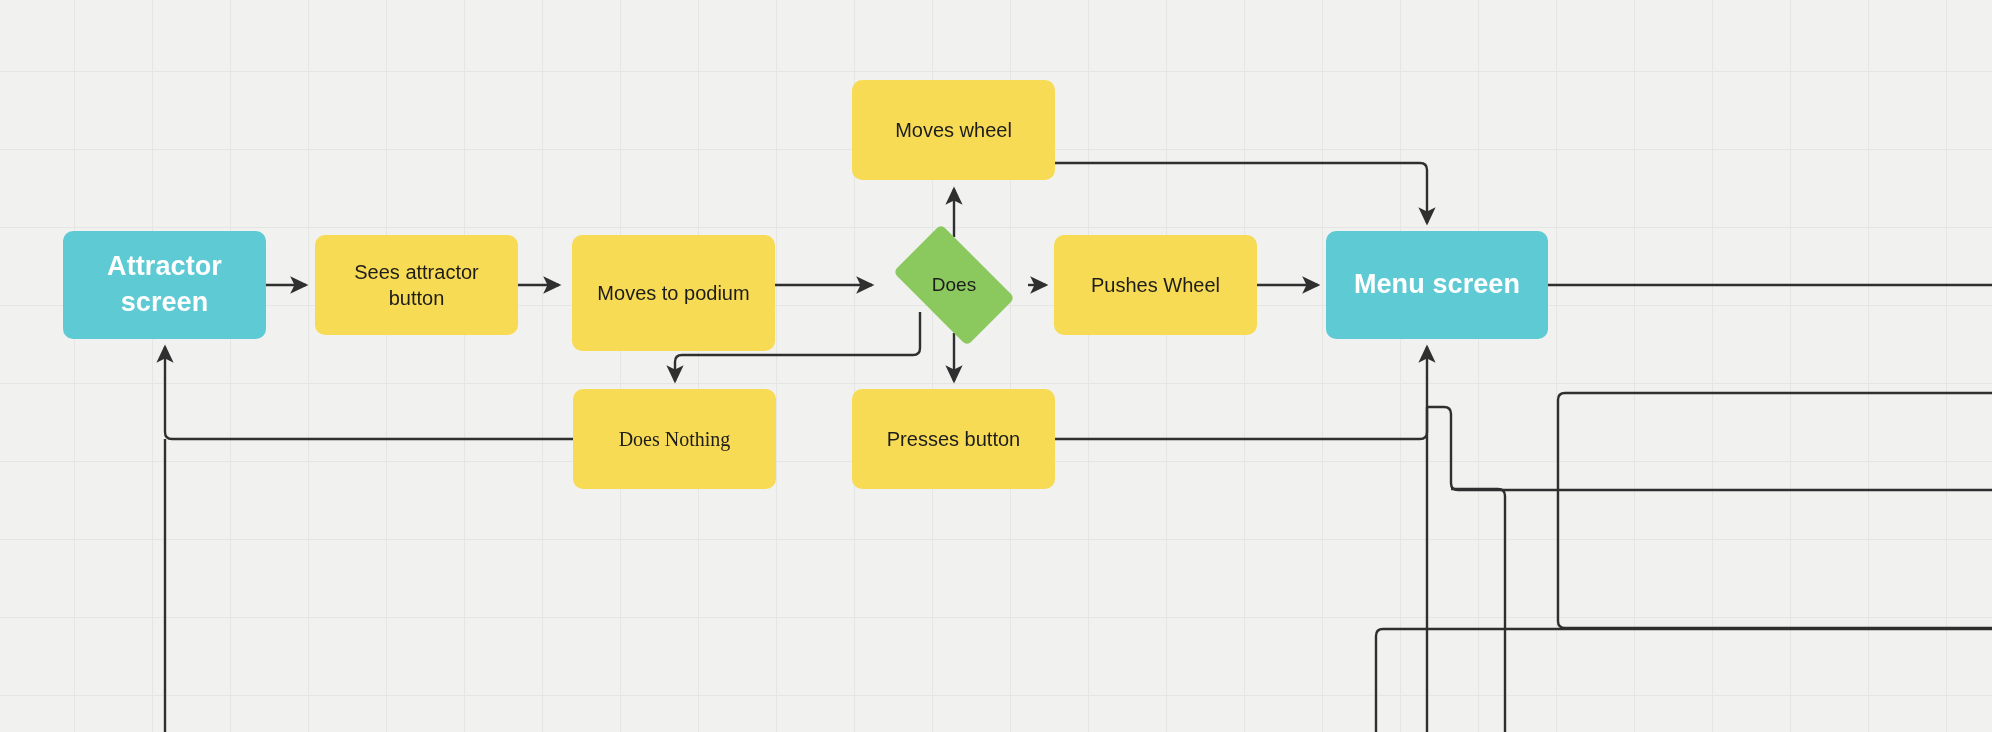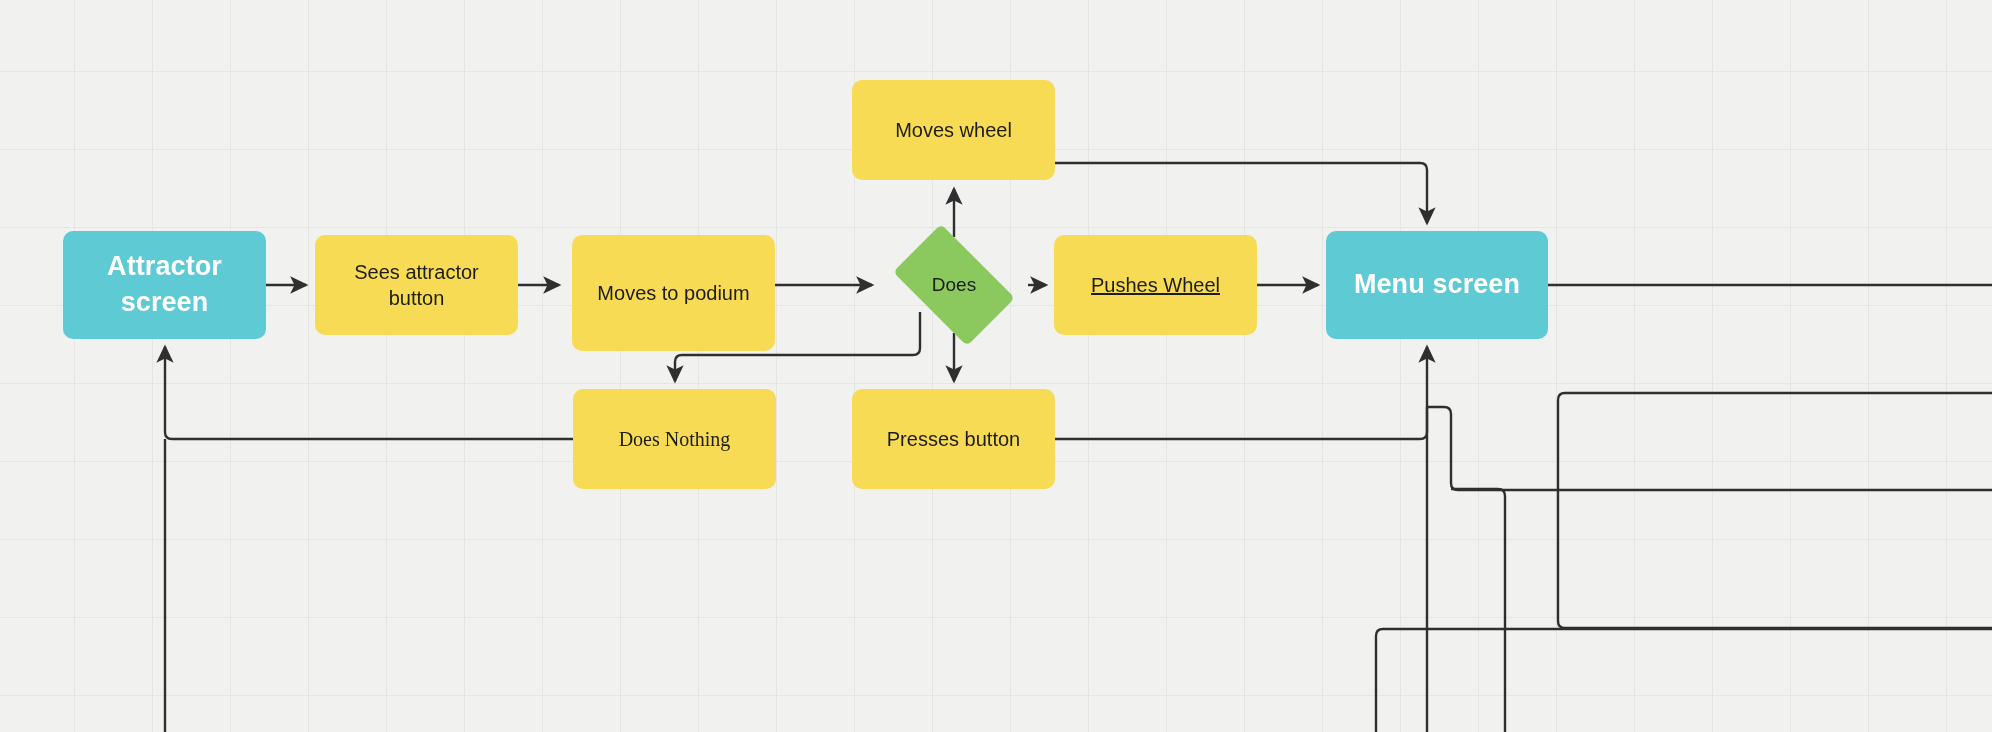--- a/index.html
+++ b/index.html
@@ -140,21 +140,21 @@
 
   <div class="node decision" style="left:880px; top:237px; width:148px; height:96px;">
     <span class="diamond-shape"></span>
     <span class="diamond-label">Does</span>
   </div>
 
   <div class="node process" style="left:852px; top:80px; width:203px; height:100px;">
     <span>Moves wheel</span>
   </div>
 
-  <div class="node process" style="left:1054px; top:235px; width:203px; height:100px;text-decoration:underline;">
+  <div class="node process" style="left:1054px; top:235px; width:203px; height:100px;">
     <span>Pushes Wheel</span>
   </div>
 
   <div class="node process" style="left:573px; top:389px; width:203px; height:100px;font-family:Liberation Serif, serif;">
     <span>Does Nothing</span>
   </div>
 
   <div class="node process" style="left:852px; top:389px; width:203px; height:100px;text-align:center;">
     <span>Presses button</span>
   </div>

